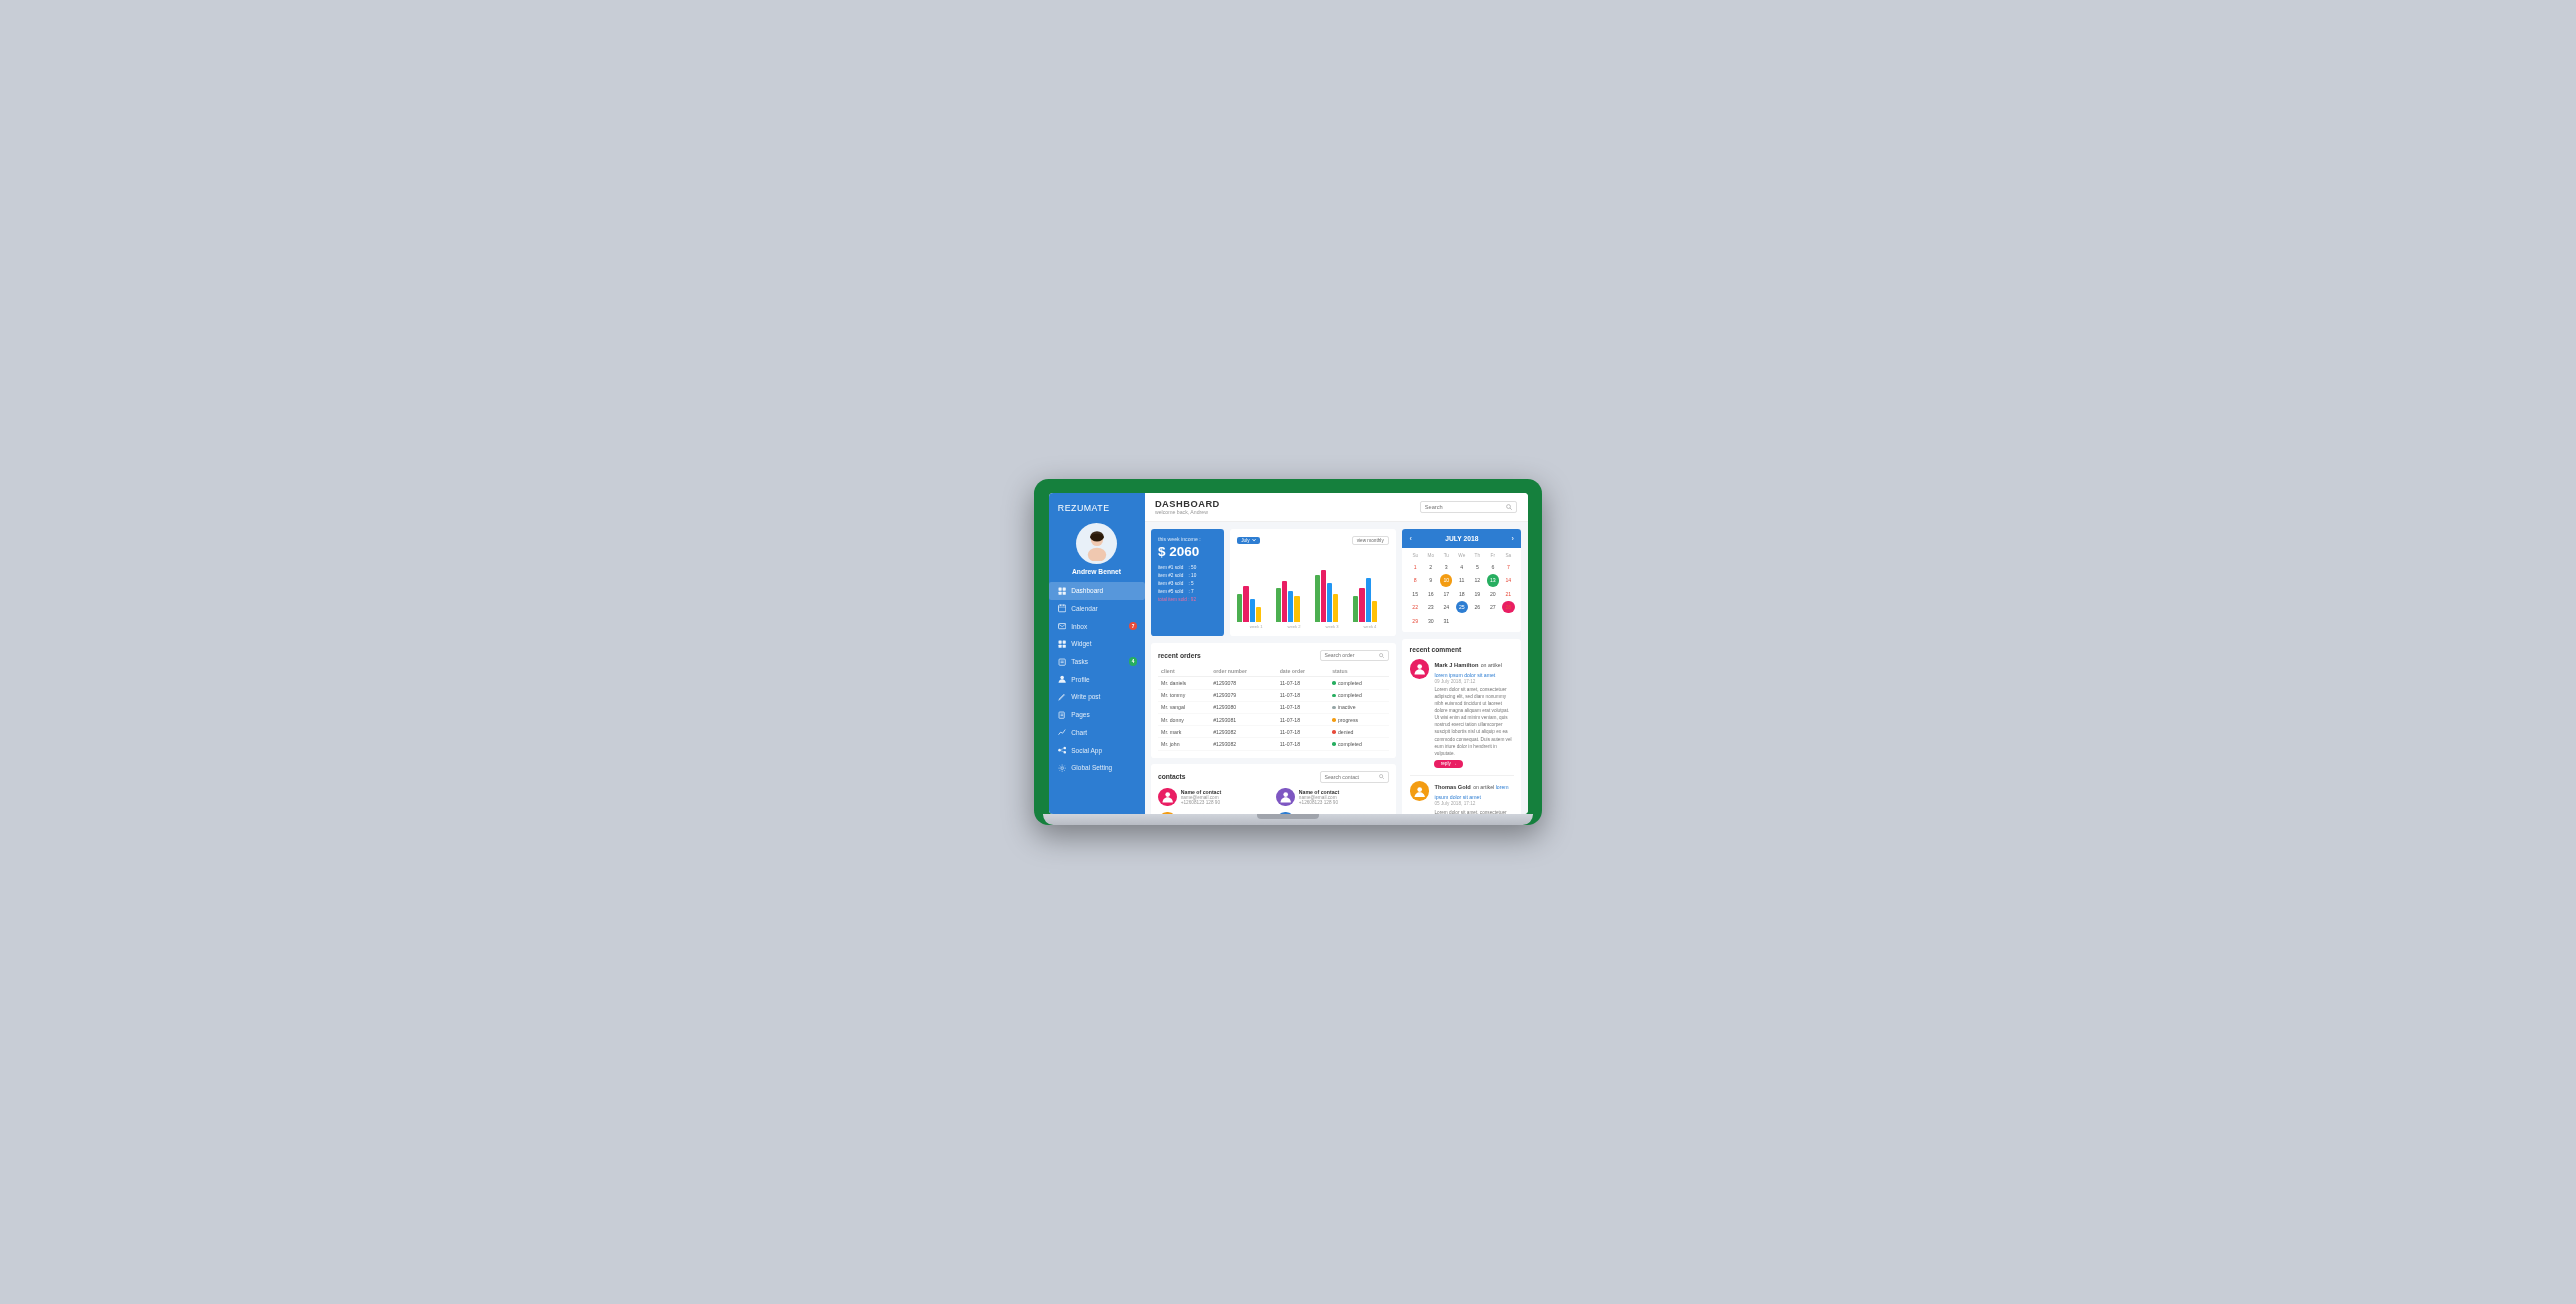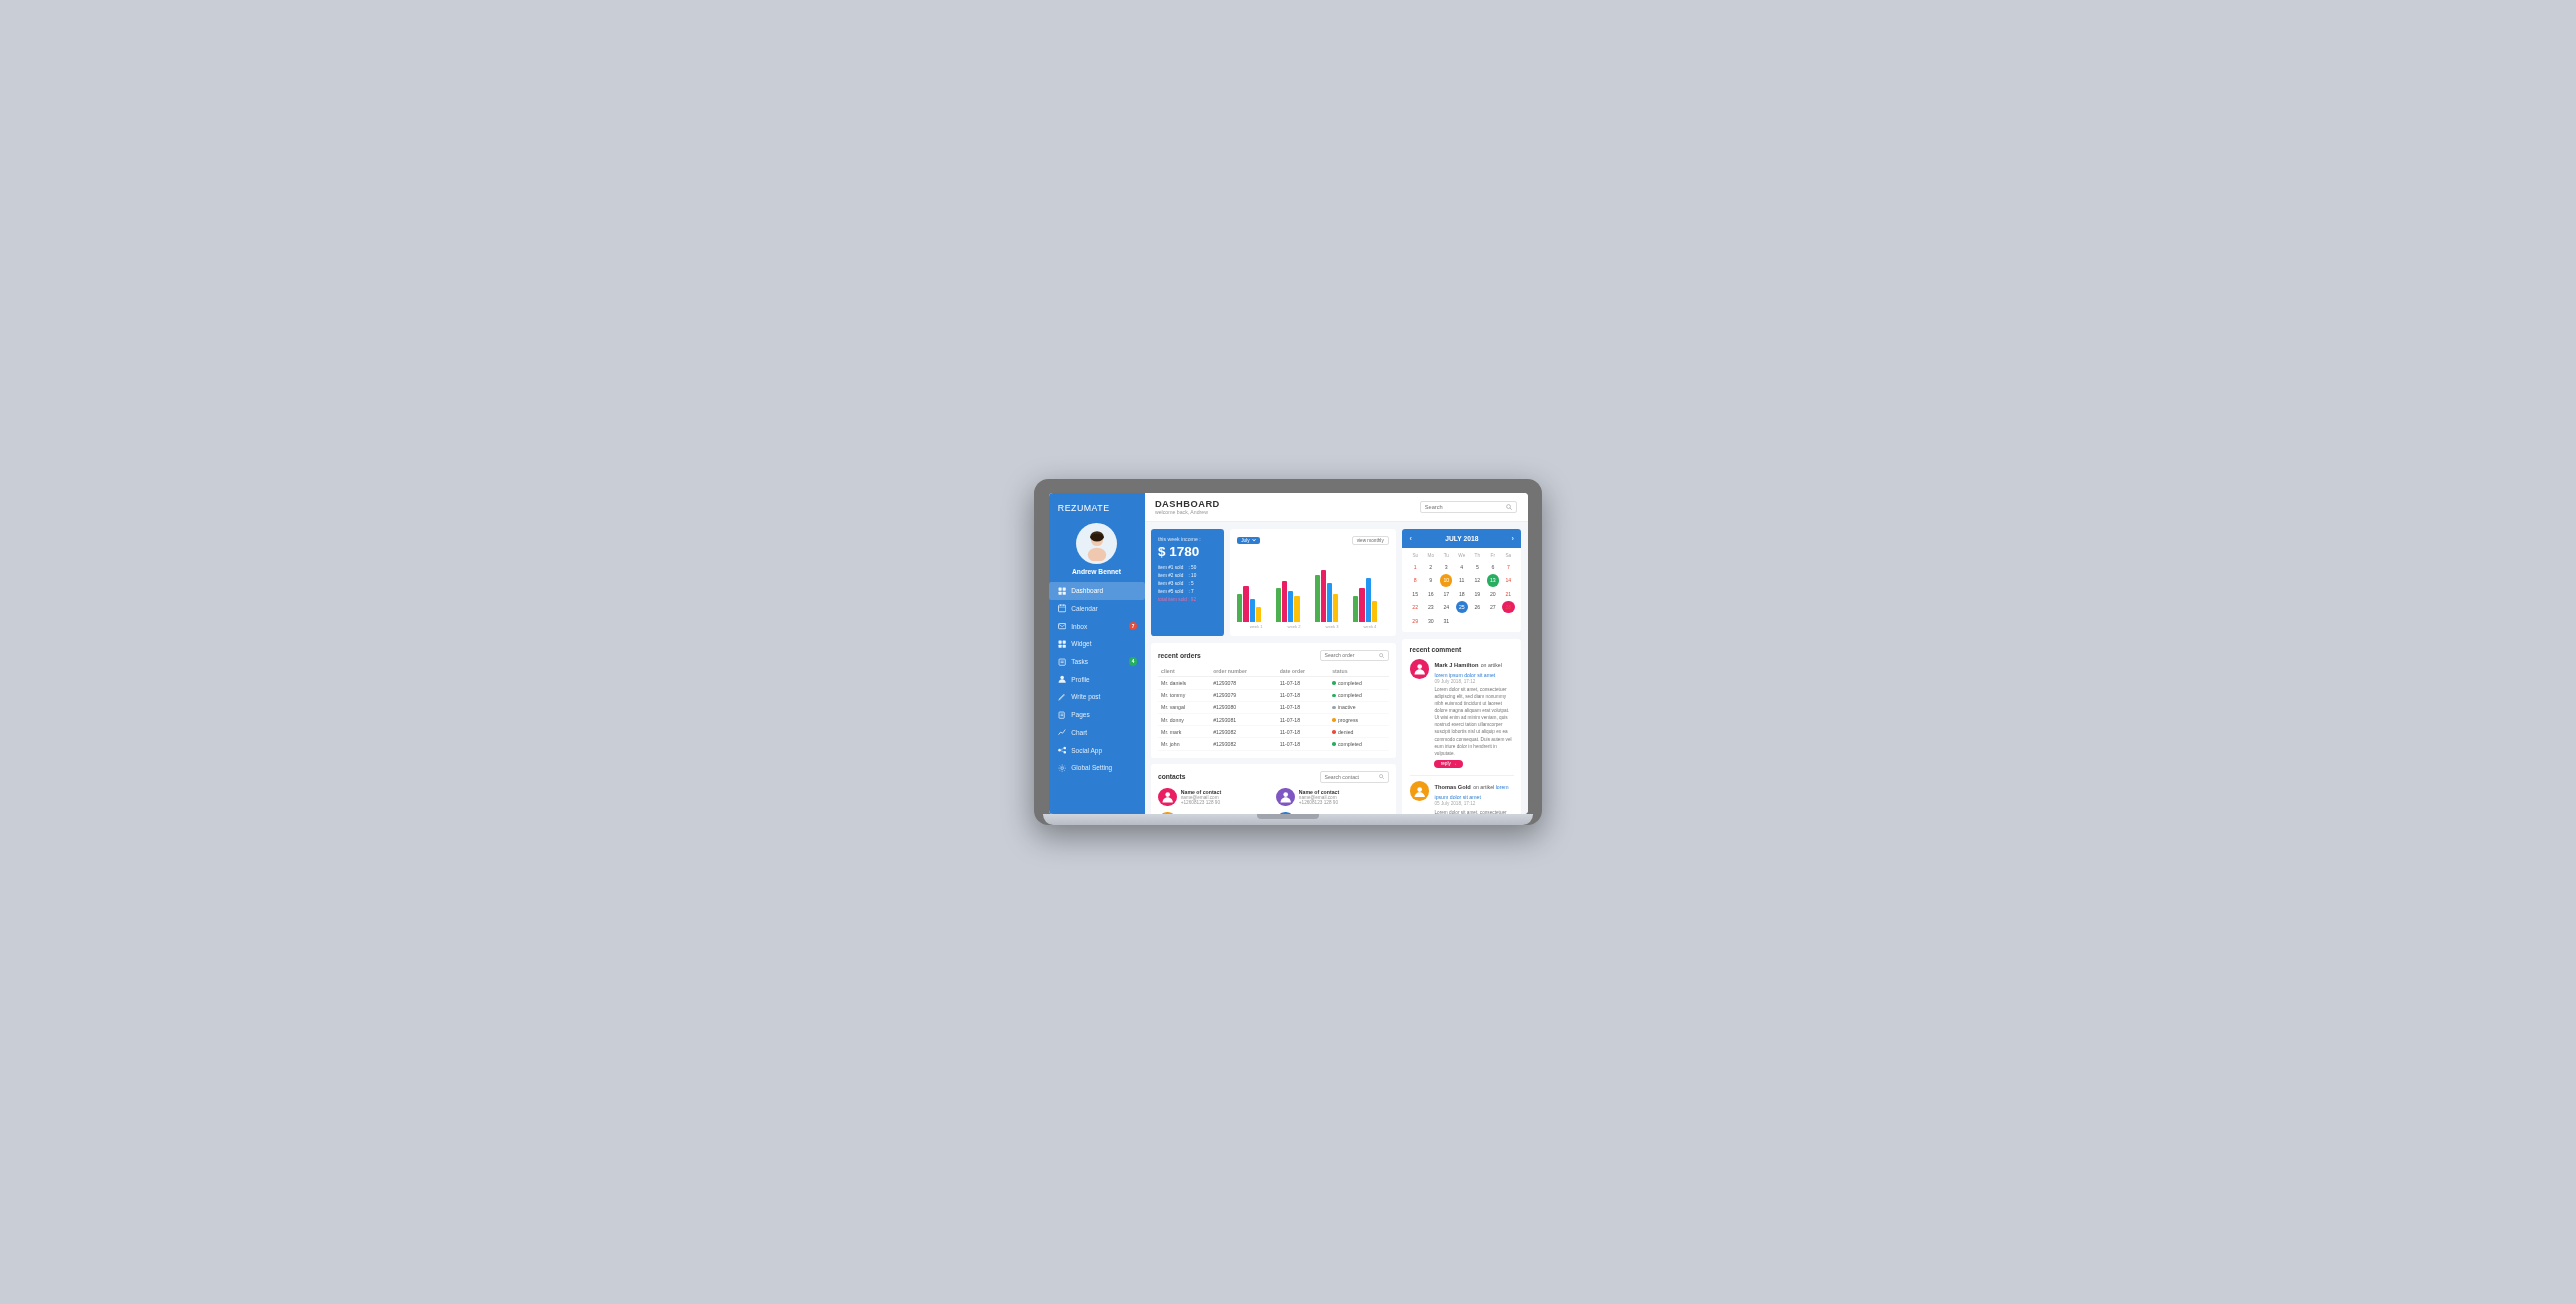--- a/index.html
+++ b/index.html
@@ -5,21 +5,21 @@
     * { box-sizing: border-box; margin: 0; padding: 0; }
     body {
       background: #c8cdd6;
       display: flex;
       align-items: center;
       justify-content: center;
       min-height: 100vh;
       font-family: 'Segoe UI', Arial, sans-serif;
     }
     .laptop-outer {
-      background: #737373;
+      background: #15803d;
       border-radius: 14.5px;
       padding: 14.5px 14.5px 0 14.5px;
       width: 508px;
       box-shadow: 0 10.4px 31px rgba(0,0,0,0.4);
       position: relative;
     }
     .laptop-screen {
       background: #fff;
       border-radius: 4.1px;
       overflow: hidden;
@@ -465,21 +465,21 @@
       </div>
 
       <div class="dashboard-body">
 
         <div class="col-left">
 
           <div class="top-row">
 
             <div class="income-card income-section">
               <div class="income-label">this week income :</div>
-              <div class="income-amount">$ 1780</div>
+              <div class="income-amount">$ 2060</div>
               <div class="income-items">
                 <div>item #1 sold &nbsp;&nbsp;&nbsp;: 50</div>
                 <div>item #2 sold &nbsp;&nbsp;&nbsp;: 10</div>
                 <div>item #3 sold &nbsp;&nbsp;&nbsp;: 5</div>
                 <div>item #5 sold &nbsp;&nbsp;&nbsp;: 7</div>
                 <div class="highlight">total item sold : 92</div>
               </div>
             </div>
 
             <div class="chart-card">

